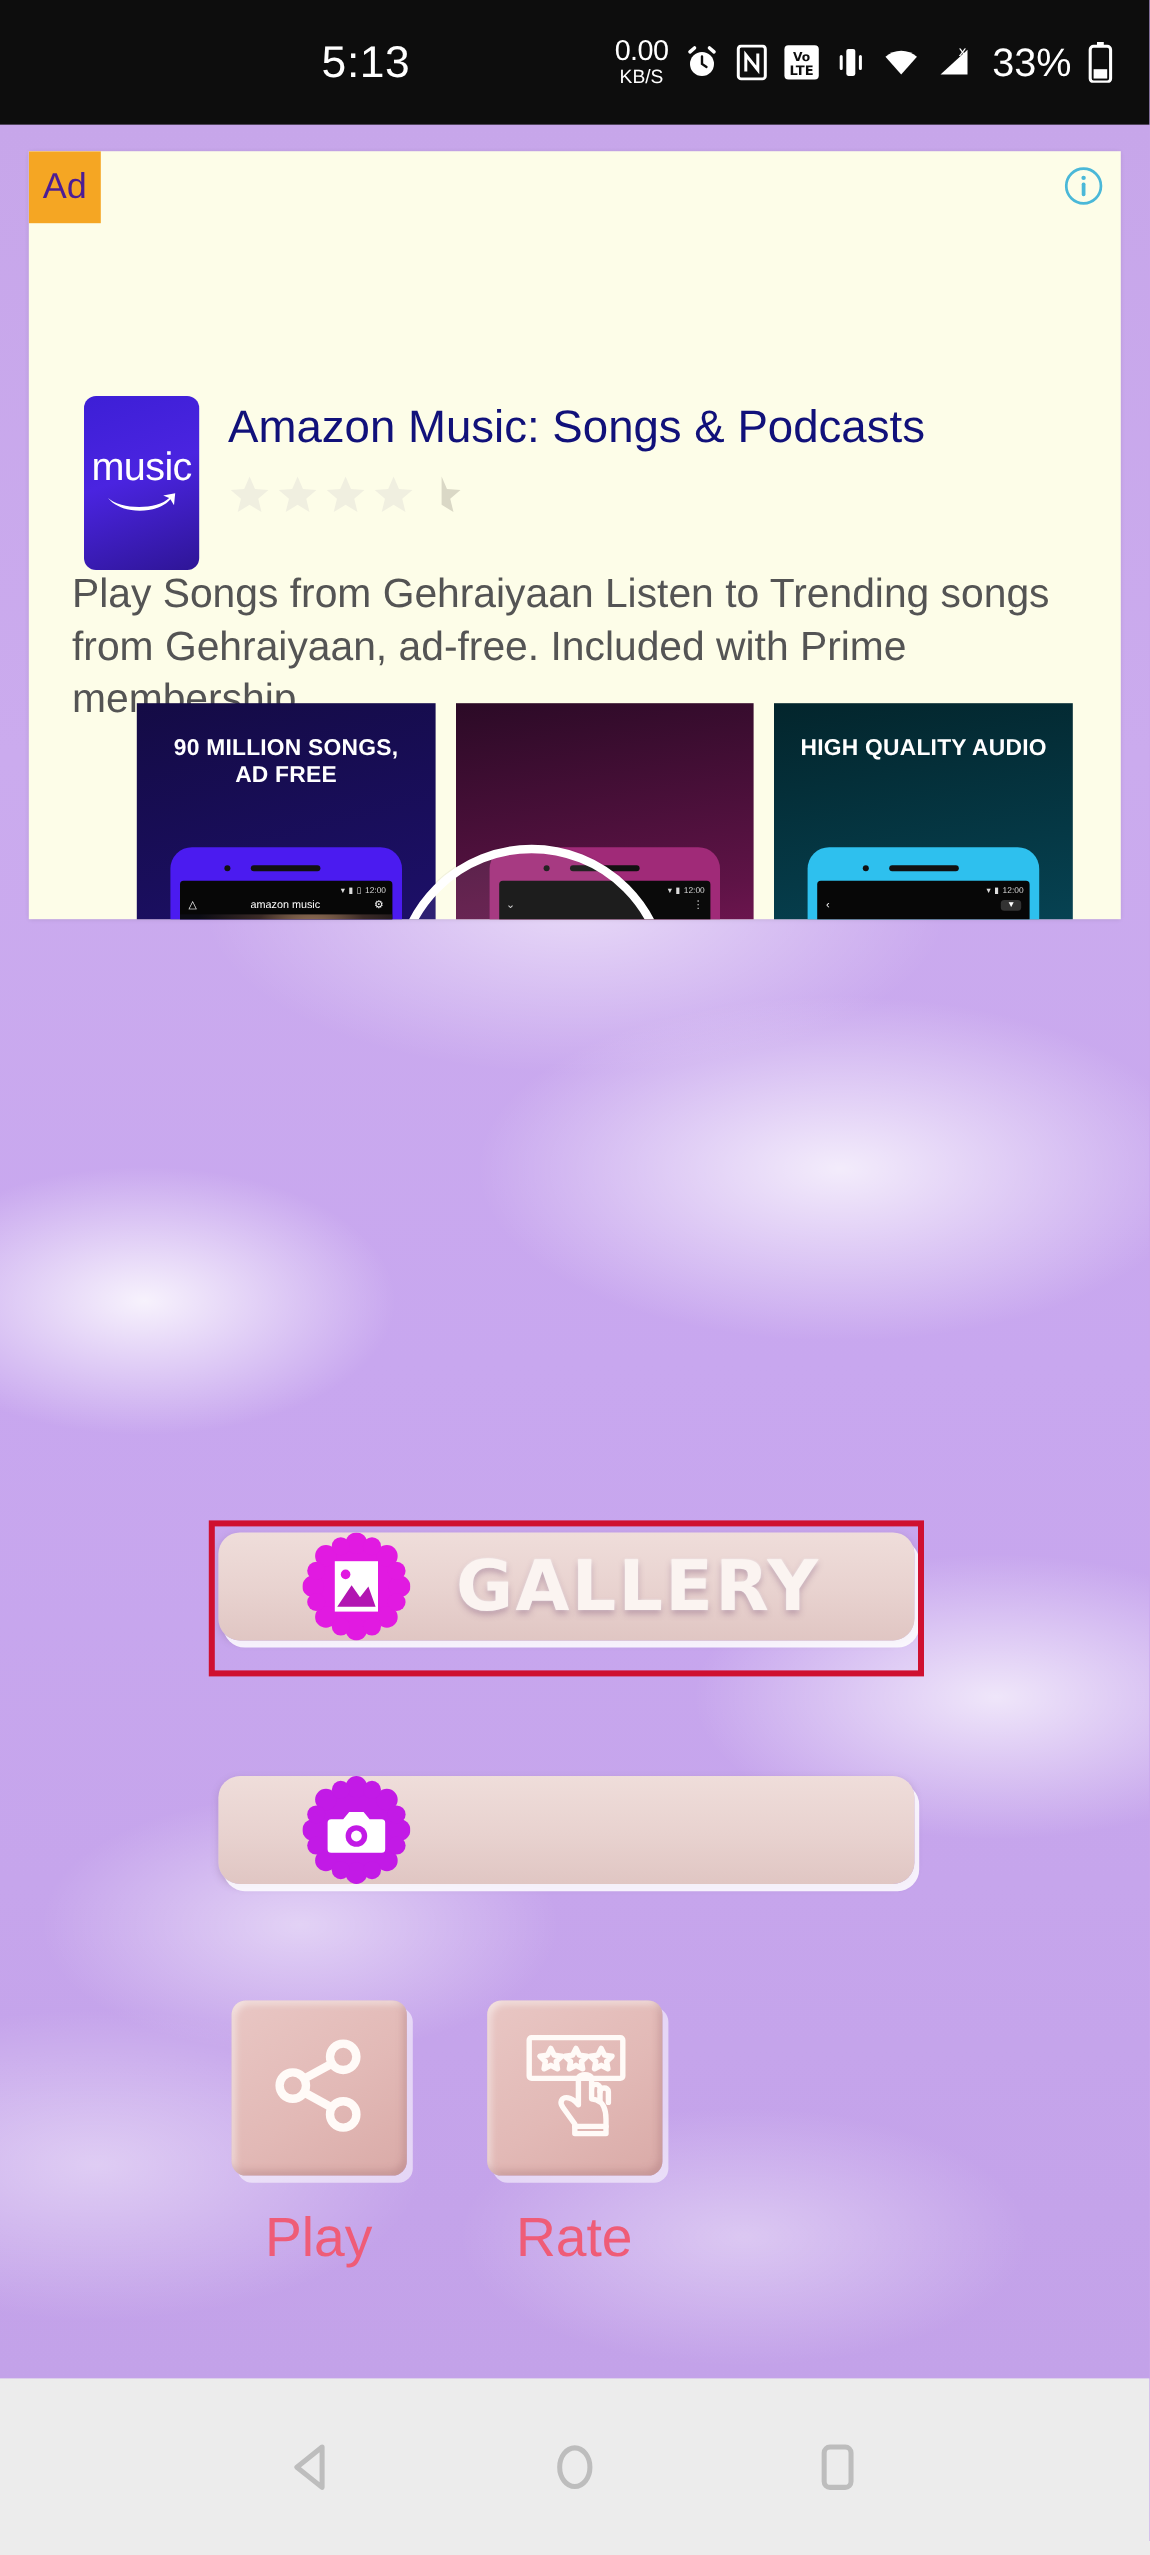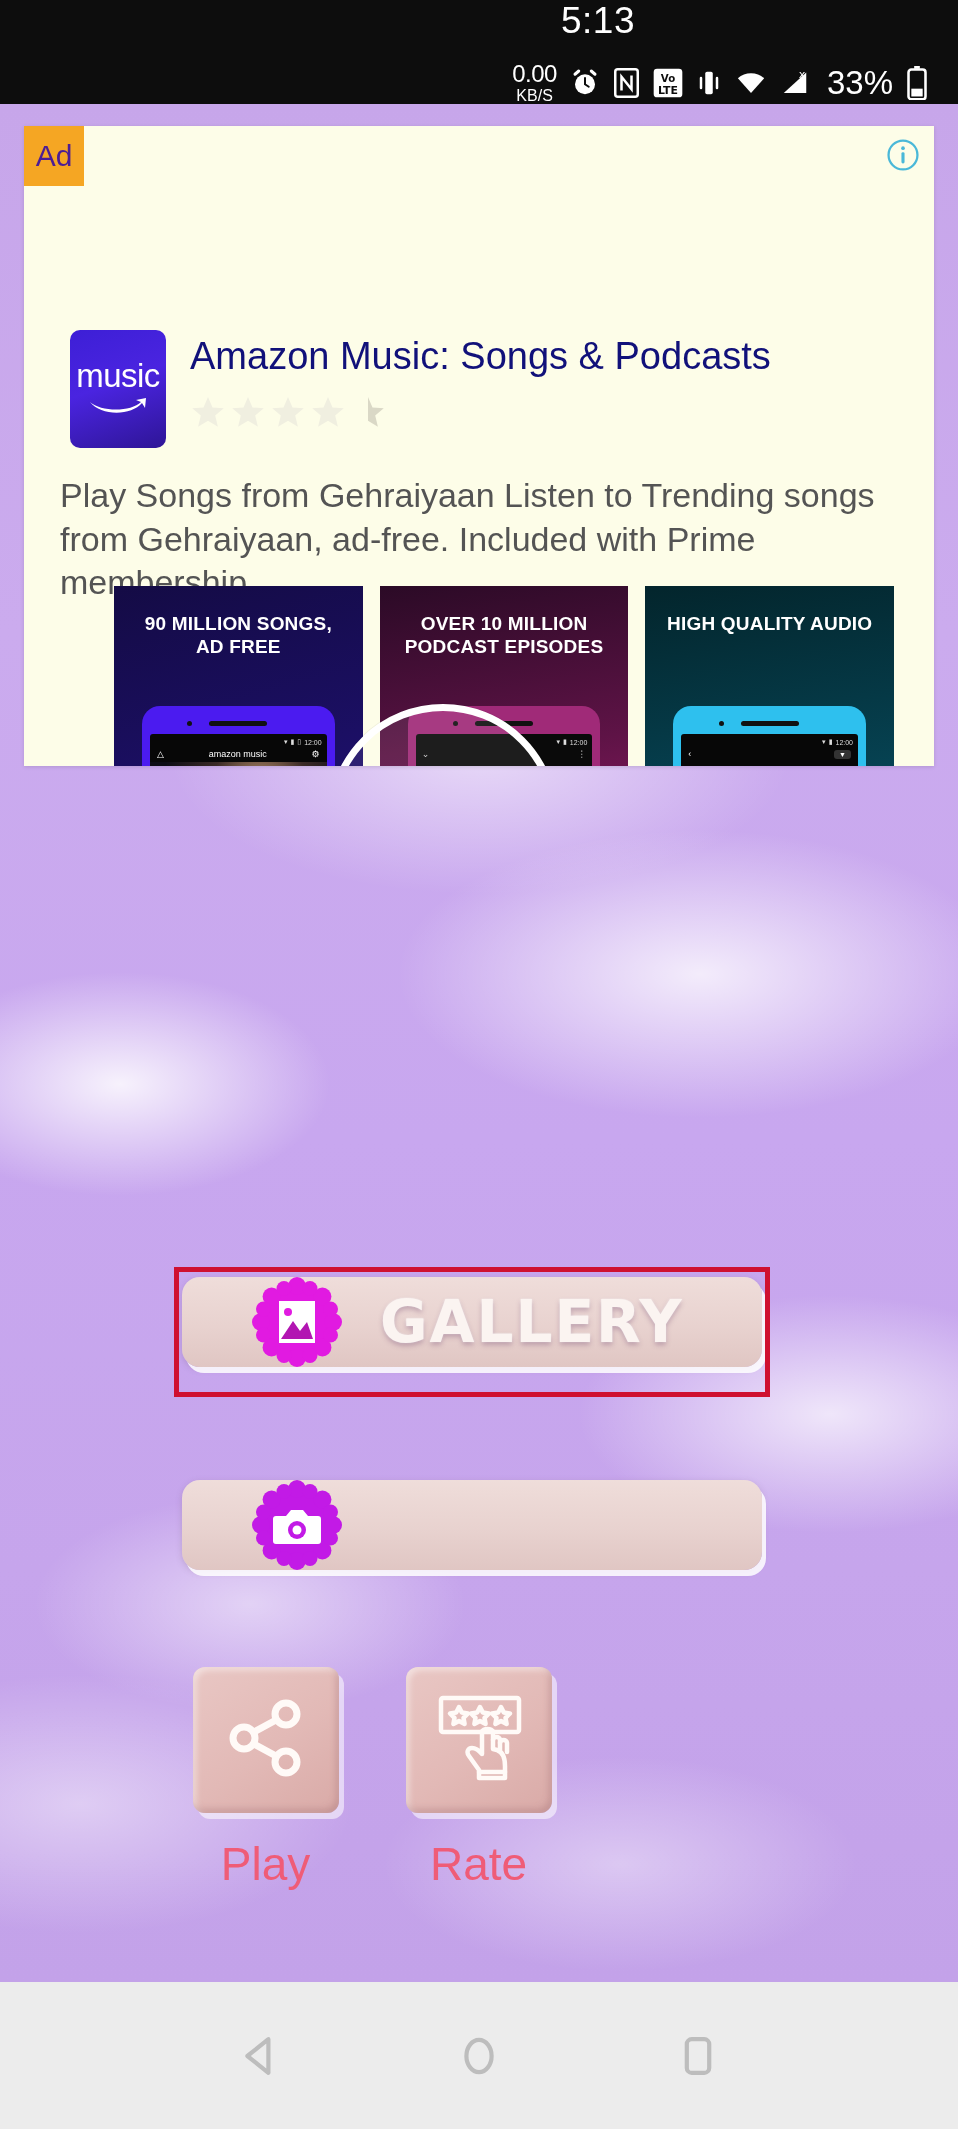--- a/index.html
+++ b/index.html
@@ -7,21 +7,21 @@
     width:958px;height:2129px;overflow:hidden;
     font-family:"Liberation Sans", sans-serif;
     background:#c9a8ec;
   }
   .screen{position:relative;width:958px;height:2129px;overflow:hidden;}
 
   
   .statusbar{
     position:absolute;left:0;top:0;width:958px;height:104px;
     background:#0d0d0d;display:flex;align-items:center;
-    box-sizing:border-box;padding:0 30px;flex-direction:column;
+    box-sizing:border-box;padding:0 30px;
   }
   .sb-left{flex:1;}
   .sb-clock{
     color:#ffffff;font-size:37px;letter-spacing:0.5px;
     margin-left:238px;font-weight:400;
   }
   .sb-right{
     margin-left:auto;display:flex;align-items:center;gap:13px;
   }
   .sb-net{display:flex;flex-direction:column;align-items:center;line-height:1;color:#fff;text-align:right;}
@@ -57,21 +57,21 @@
     display:flex;align-items:center;justify-content:center;
     font-weight:400;
   }
   .ad-info{
     position:absolute;right:14px;top:12px;width:34px;height:34px;
   }
   .ad-head{
     position:absolute;left:46px;top:204px;display:flex;align-items:flex-start;gap:24px;
   }
   .ad-appicon{
-    width:96px;height:118px;border-radius:10px;
+    width:96px;height:145px;border-radius:10px;
     background:linear-gradient(160deg,#3d1fd6 0%,#4a24e0 45%,#2e1596 100%);
     display:flex;flex-direction:column;align-items:center;justify-content:center;
     flex:0 0 auto;overflow:hidden;position:relative;
   }
   .ad-appicon .mword{
     color:#ffffff;font-size:33px;letter-spacing:-0.5px;line-height:1;margin-top:2px;
   }
   .ad-appicon .smile{margin-top:4px;}
   .ad-title{
     color:#11117a;font-size:38px;line-height:1.1;white-space:nowrap;
@@ -323,22 +323,20 @@
               
               
               
             </div>
 
           </div>
         </div>
       </div>
 
       <div class="shot shot-2">
-        <div class="shot-head" style="white-space:pre-line">OVER 10 MILLION
-PODCAST EPISODES</div>
         <div class="phone phone-2">
           <div class="phone-notch"></div>
           <div class="phone-screen pod-screen">
             <div class="ps-status">
               <span>▾</span>
               <span>▮</span>
               <span>12:00</span>
             </div>
             <div class="pod-topbar">
               <span>⌄</span>

